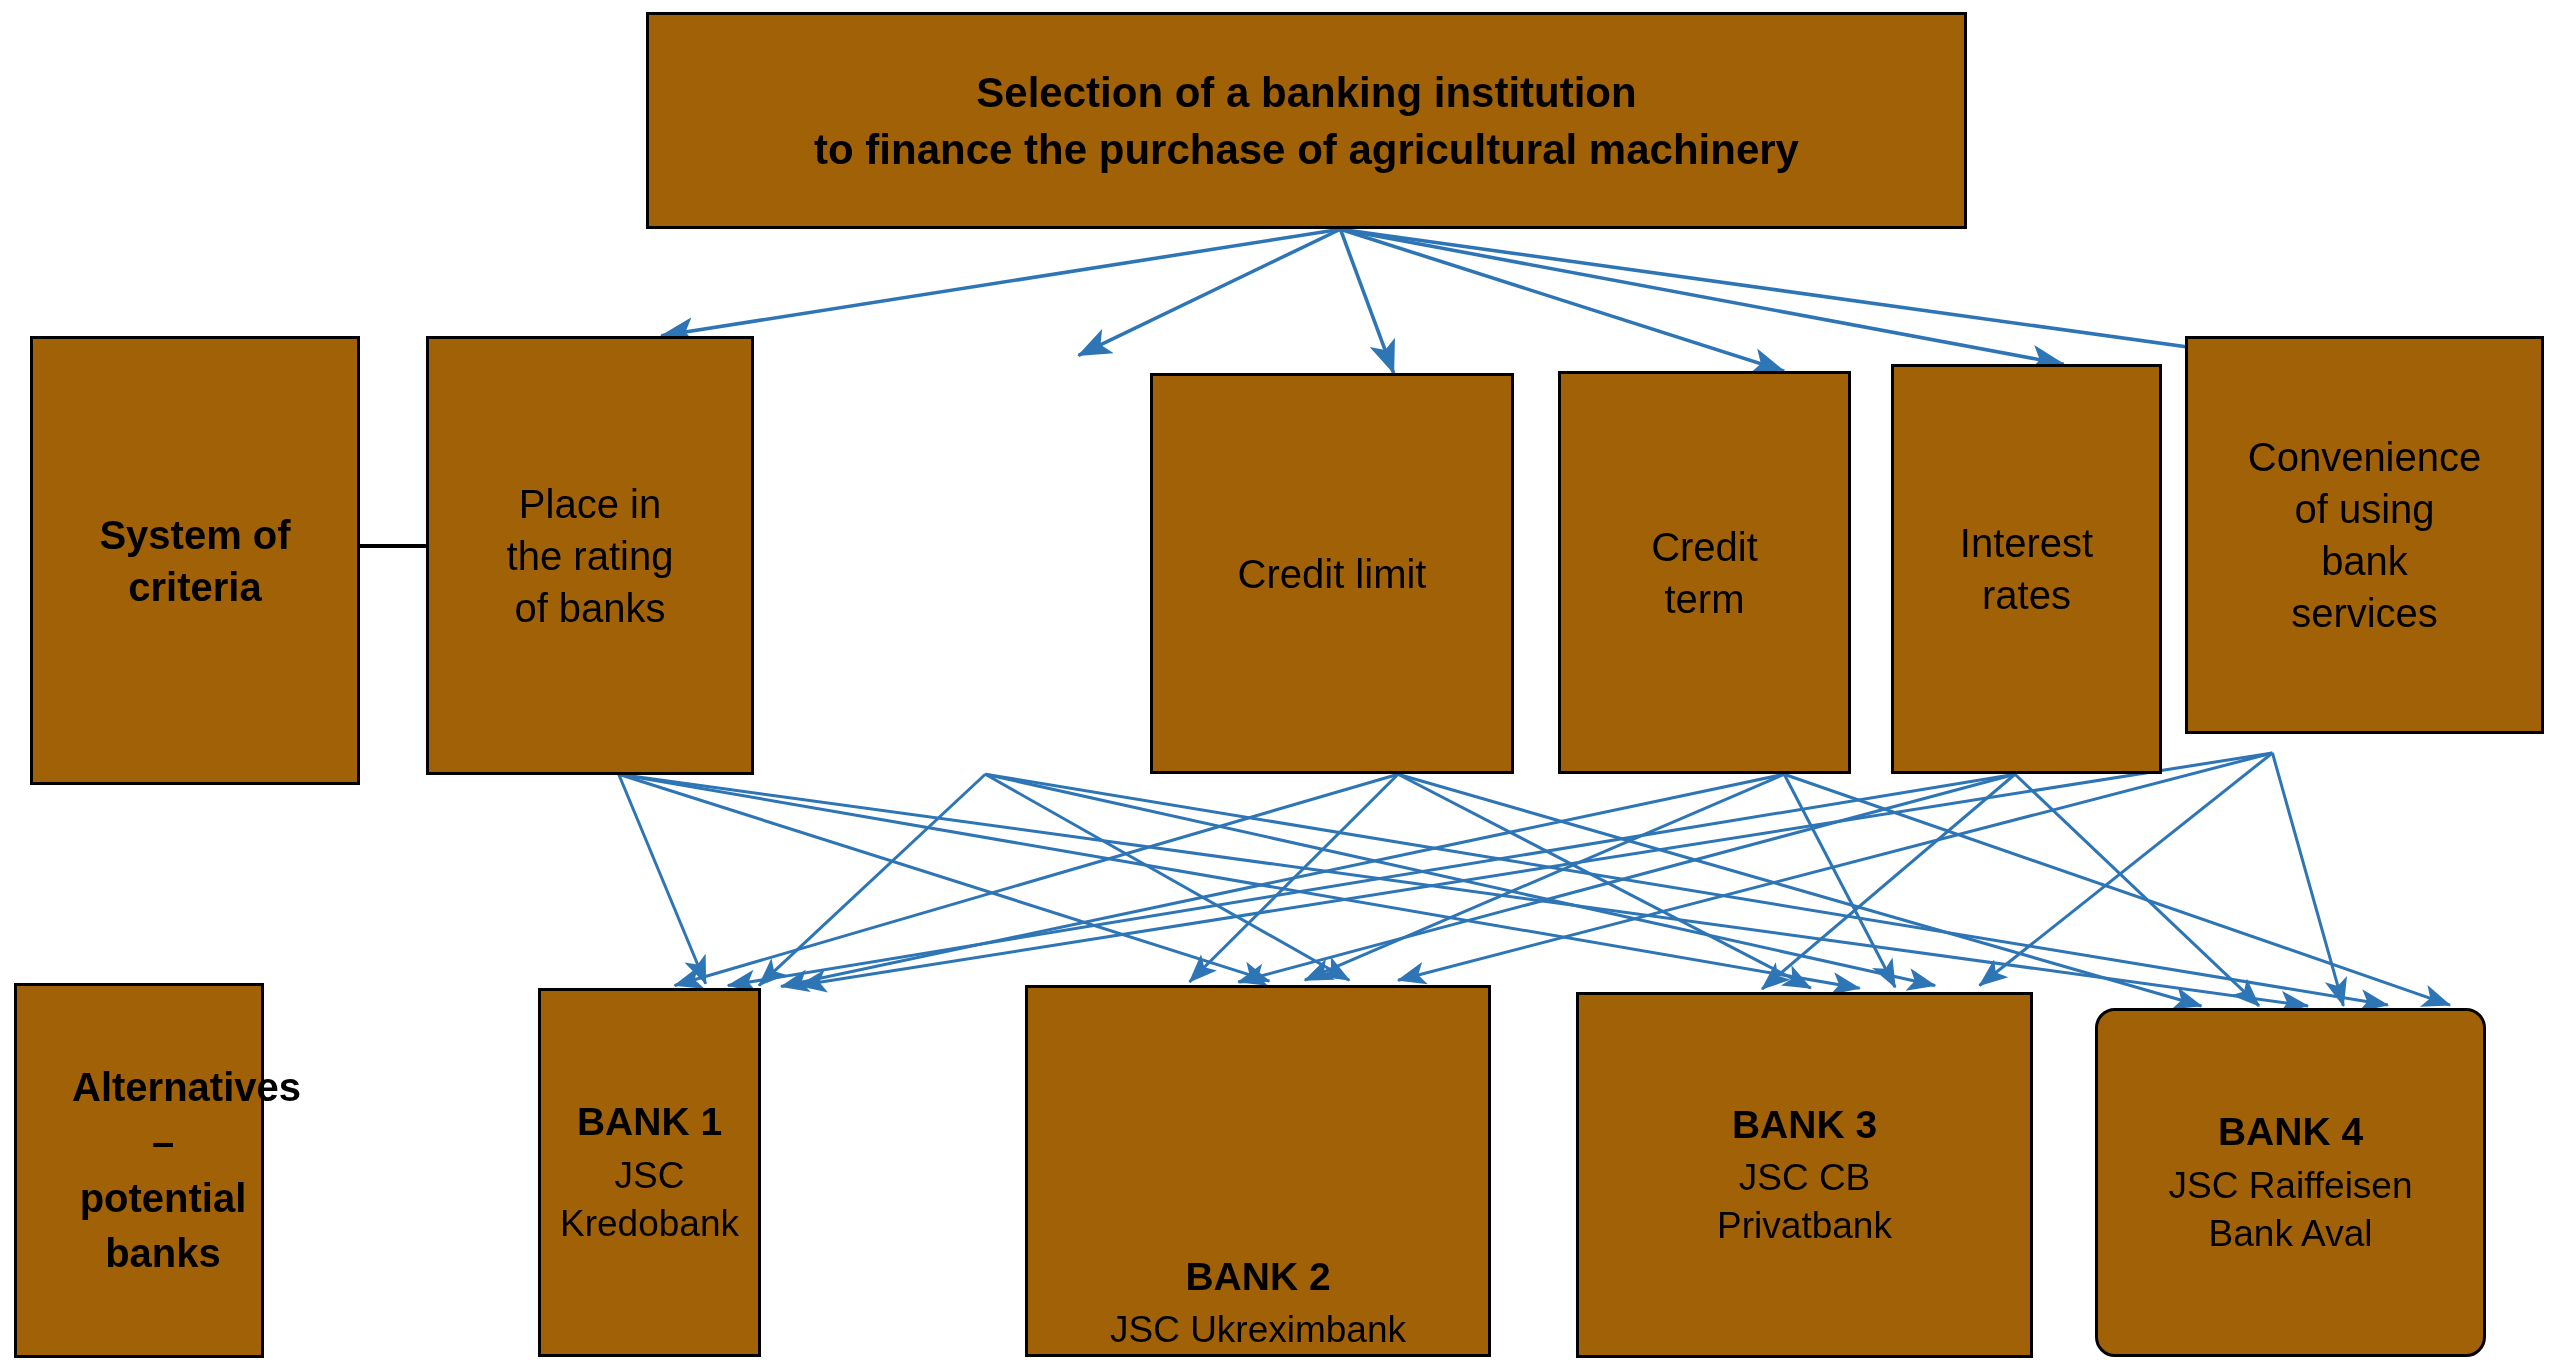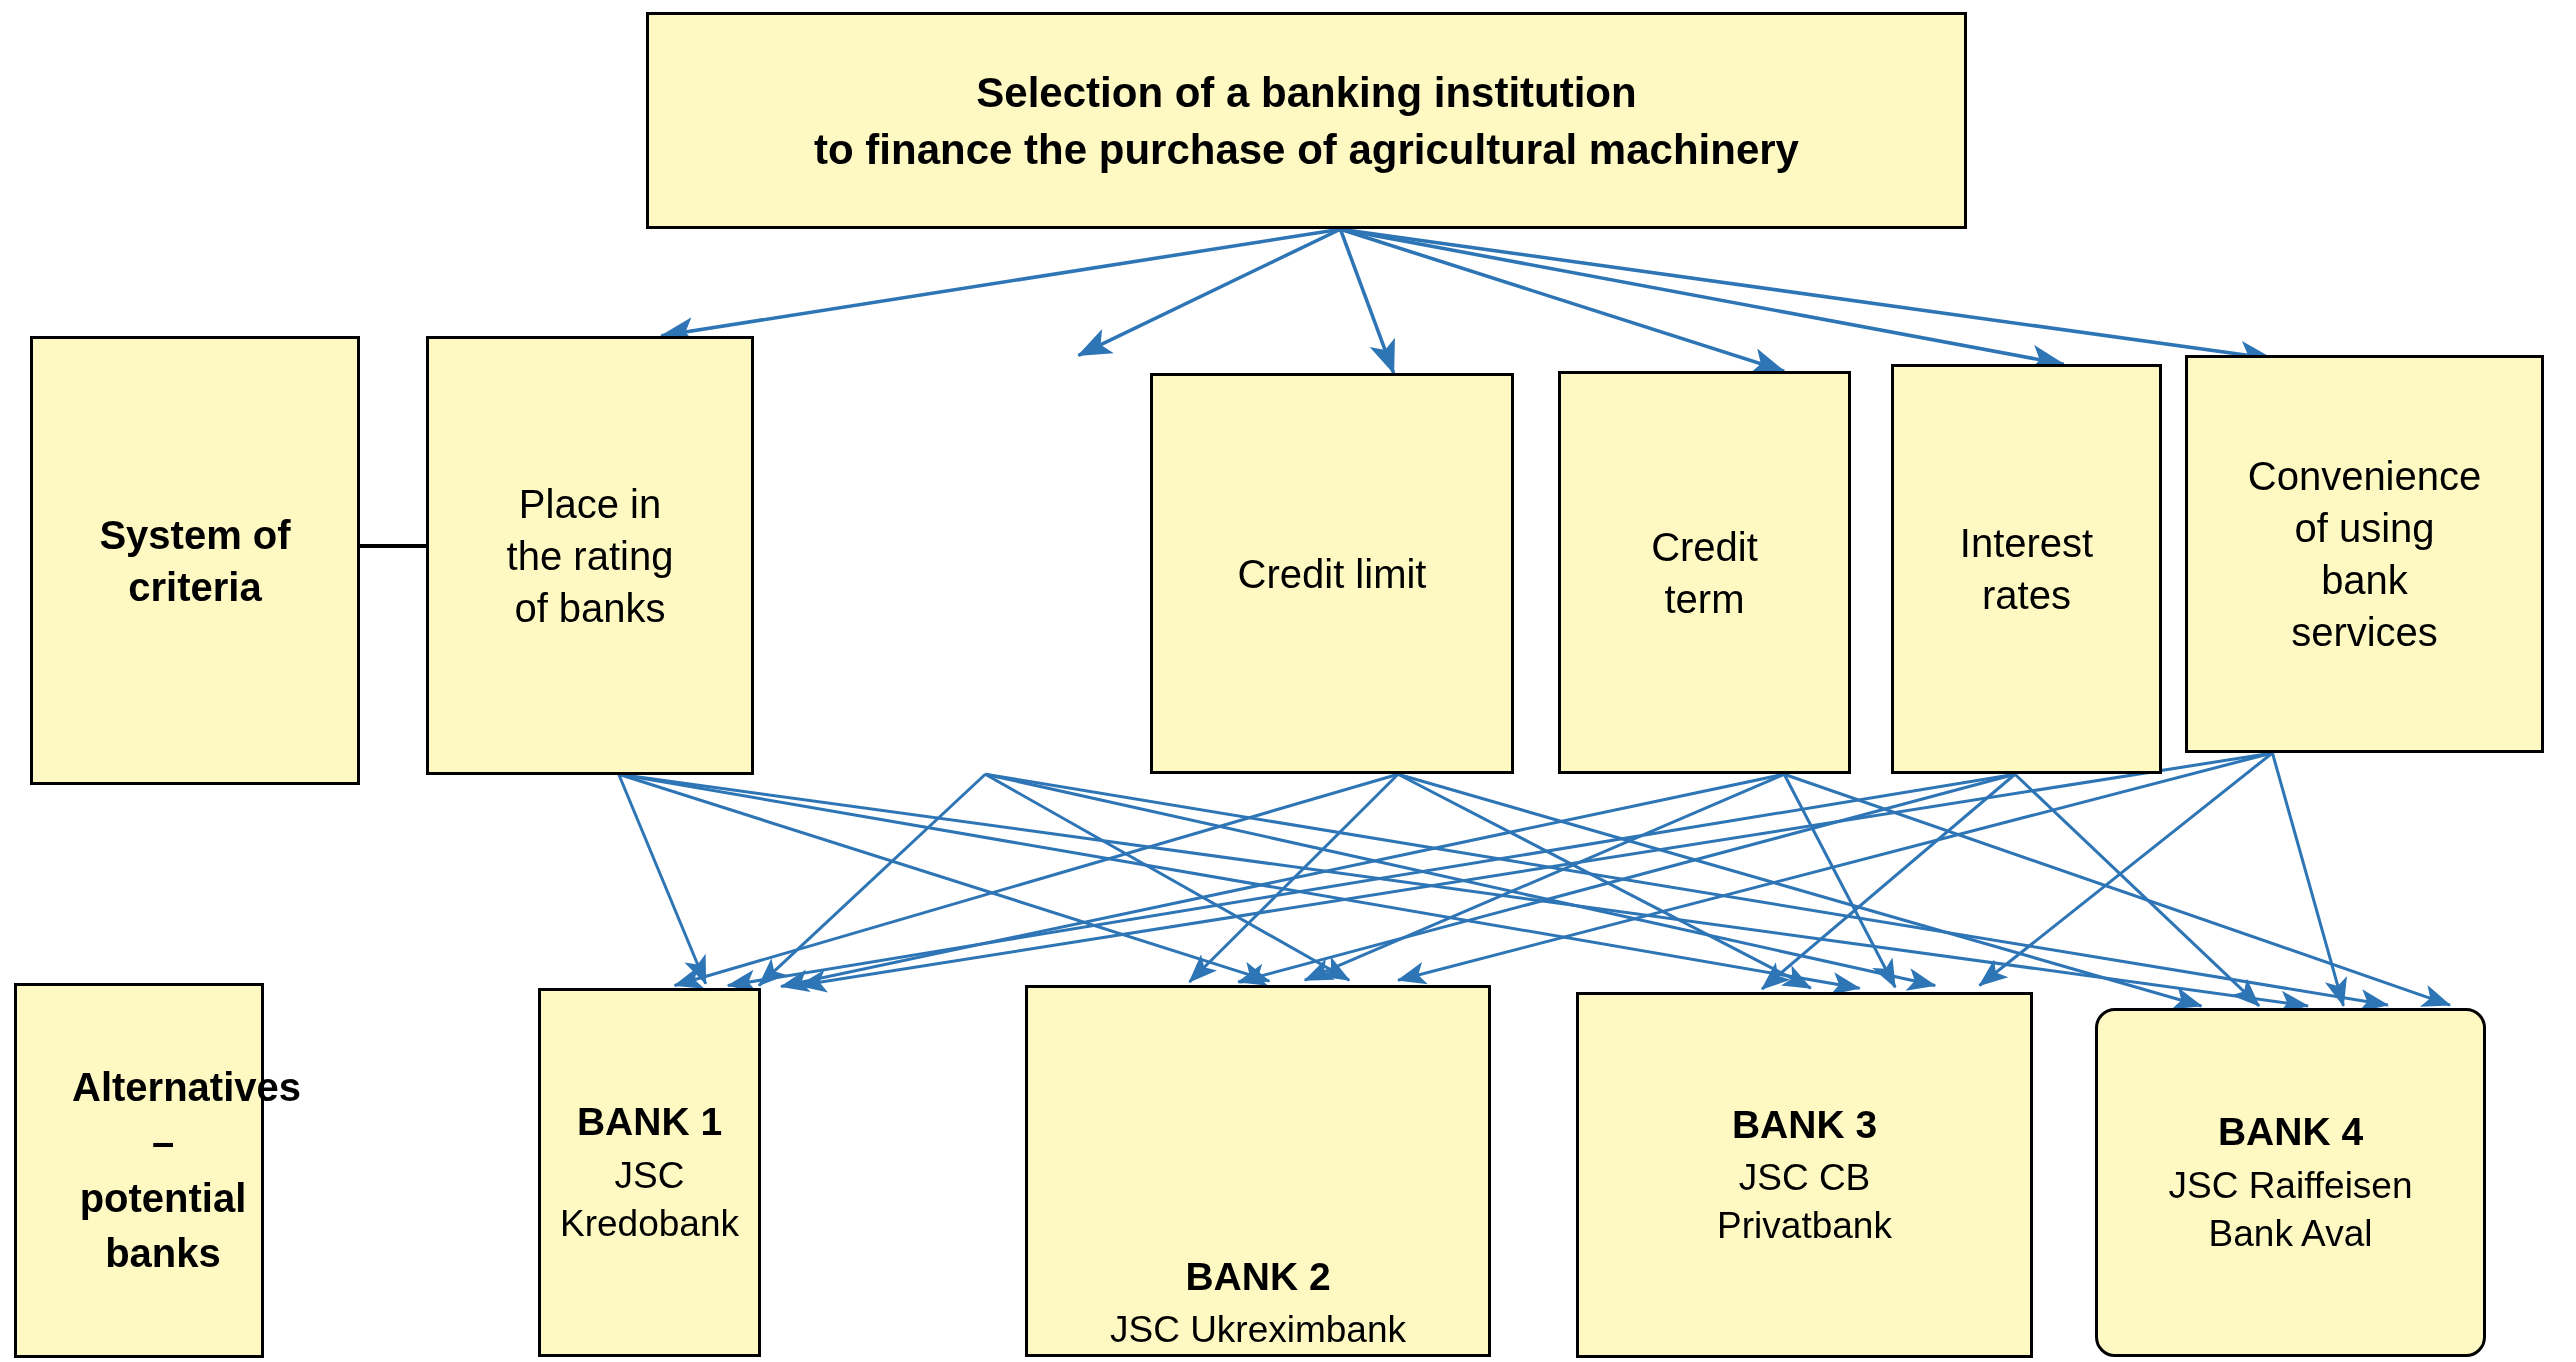--- a/index.html
+++ b/index.html
@@ -5,21 +5,21 @@
   html,body{margin:0;padding:0;background:#ffffff;}
   body{width:2576px;height:1363px;font-family:"Liberation Sans","DejaVu Sans",sans-serif;}
   #stage{position:relative;width:2576px;height:1363px;overflow:hidden;background:#fff;}
 
   svg#wires{position:absolute;left:0;top:0;width:2576px;height:1363px;pointer-events:none;}
 
   .box{
     position:absolute;
     box-sizing:border-box;
     border:3.6px solid #000000;
-    background:#fef9c3;
+    background:#a16207;
     display:flex;
     align-items:center;
     justify-content:center;
     text-align:center;
     color:#000000;
     line-height:1.30;
     z-index:3;
   }
   .box .inner{width:100%;padding:0 7px;box-sizing:border-box;}
 
@@ -128,21 +128,21 @@
     </div>
   </div>
 
   <div class="box t-crit" style="left:1891px;top:364px;width:271px;height:410px;">
     <div class="inner">
       <span class="stack-line">Interest</span>
       <span class="stack-line">rates</span>
     </div>
   </div>
 
-  <div class="box t-crit" style="left:2185px;top:355px;width:359px;height:398px;">
+  <div class="box t-crit" style="left:2185px;top:336px;width:359px;height:398px;">
     <div class="inner">
       <span class="stack-line">Convenience</span>
       <span class="stack-line">of  using</span>
       <span class="stack-line">bank</span>
       <span class="stack-line">services</span>
     </div>
   </div>
 
   <div class="box t-altlabel" style="left:14px;top:983px;width:250px;height:375px;padding-left:48px;">
     <div class="inner">

